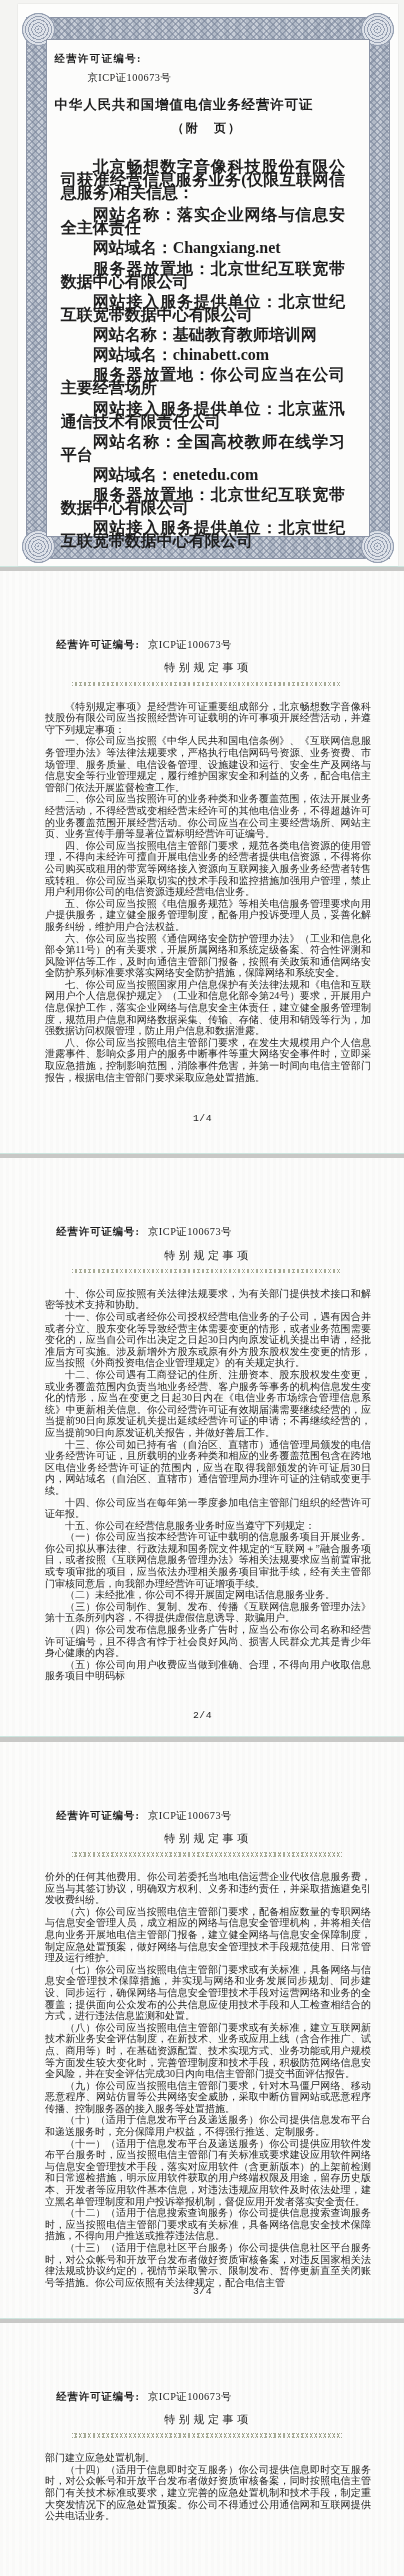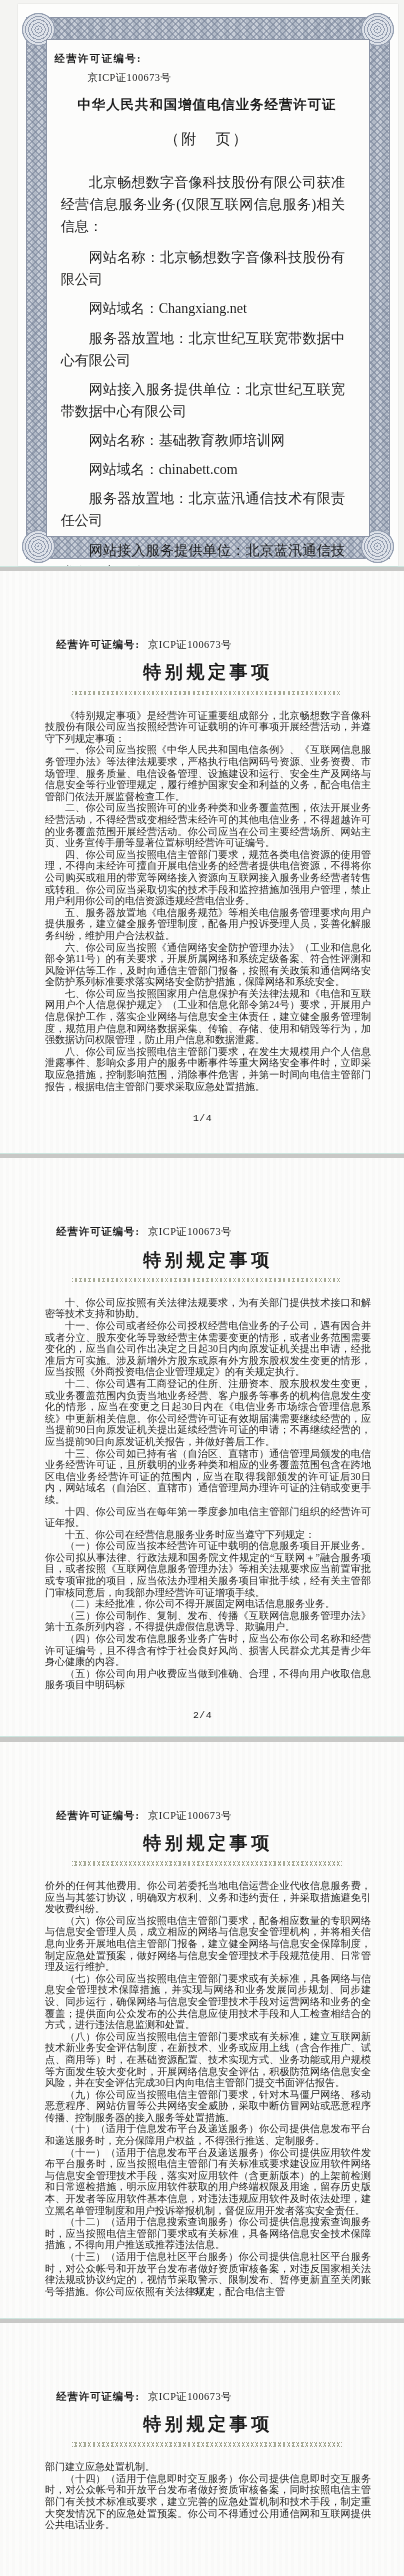--- a/index.html
+++ b/index.html
@@ -55,43 +55,43 @@
   .cert-corner.br { right:-4.1px; bottom:-4.1px; }
   .cert-inner {
     position:relative; width:100%; height:100%;
     background:#fcfcfb;
     border:1px solid #8b94a6;
     padding:12.4px 9.3px 0 7.2px;
   }
   .cert-label { font-size:10.3px; font-weight:bold; letter-spacing:1.5px; }
   .cert-no    { font-size:10.3px; letter-spacing:0.5px; margin:4.6px 0 0 33px; }
   .cert-title {
-    margin-top:11.3px; text-align:center;
+    margin-top:11.3px; text-align:left;
     font-size:13.4px; font-weight:bold; letter-spacing:1px;
   }
   .cert-subtitle {
-    margin-top:16px; text-align:center;
-    font-size:15px; font-weight:normal; letter-spacing:2.1px;
-  }
-  .cert-body { margin:23px 14.4px 0 6.2px; font-size:14px; line-height:22px; }
+    margin-top:6px; text-align:center;
+    font-size:12px; font-weight:bold; letter-spacing:2.1px;
+  }
+  .cert-body { margin:23px 14.4px 0 6.2px; font-size:16px; line-height:13px;font-weight:bold; }
   .cert-intro { margin:0 0 9.3px 0; text-indent:2em; text-align:justify; }
   .cert-entry { margin:0 0 7.2px 0; text-indent:2em; text-align:justify; }
 
   
   .pg { padding:67px 34px 0 45px; }
   #page2 { height:582px; }
   #page3 { height:578px; }
   #page4 { height:576px; }
   #page5 { height:551px; }
   .hdr { margin-left:11.3px; white-space:nowrap; }
   .hdr-label { font-size:10.3px; font-weight:bold; letter-spacing:1px; }
   .hdr-num   { font-size:10.3px; letter-spacing:0.5px; margin-left:6.2px; }
   .sp-title {
     margin-top:8.2px; text-align:center;
-    font-size:18px; font-weight:bold; letter-spacing:3.6px;
+    font-size:11px; font-weight:normal; letter-spacing:3.6px;
   }
   .squiggle {
     width:270px; height:4.6px; margin:6.2px auto 0 27px;
     background-image:
       repeating-linear-gradient(115deg, #a6aa96 0 1px, transparent 1px 4.1px),
       repeating-linear-gradient(65deg, #a6aa96 0 1px, transparent 1px 4.1px);
   }
   .bdy { margin-top:14.4px; font-size:10px; line-height:11.6px; text-align:justify; }
   .para { margin:0; text-indent:2em; }
   .para.cont { text-indent:0; }
@@ -114,27 +114,27 @@
       <div class="cert-corner tr"></div>
       <div class="cert-corner bl"></div>
       <div class="cert-corner br"></div>
       <div class="cert-inner">
         <div class="cert-label">经营许可证编号:</div>
         <div class="cert-no">京ICP证100673号</div>
         <div class="cert-title">中华人民共和国增值电信业务经营许可证</div>
         <div class="cert-subtitle">（附　页）</div>
         <div class="cert-body">
           <p class="cert-intro">北京畅想数字音像科技股份有限公司获准经营信息服务业务(仅限互联网信息服务)相关信息：</p>
-          <p class="cert-entry">网站名称：北京畅想数字音像科技股份有限公司</p>
+          <p class="cert-entry">网站名称：落实企业网络与信息安全主体责任</p>
           <p class="cert-entry">网站域名：Changxiang.net</p>
           <p class="cert-entry">服务器放置地：北京世纪互联宽带数据中心有限公司</p>
           <p class="cert-entry">网站接入服务提供单位：北京世纪互联宽带数据中心有限公司</p>
           <p class="cert-entry">网站名称：基础教育教师培训网</p>
           <p class="cert-entry">网站域名：chinabett.com</p>
-          <p class="cert-entry">服务器放置地：北京蓝汛通信技术有限责任公司</p>
+          <p class="cert-entry">服务器放置地：你公司应当在公司主要经营场所</p>
           <p class="cert-entry">网站接入服务提供单位：北京蓝汛通信技术有限责任公司</p>
           <p class="cert-entry">网站名称：全国高校教师在线学习平台</p>
           <p class="cert-entry">网站域名：enetedu.com</p>
           <p class="cert-entry">服务器放置地：北京世纪互联宽带数据中心有限公司</p>
           <p class="cert-entry">网站接入服务提供单位：北京世纪互联宽带数据中心有限公司</p>
         </div>
       </div>
     </div>
   </div>
 
@@ -145,21 +145,21 @@
       <span class="hdr-label">经营许可证编号:</span>
       <span class="hdr-num">京ICP证100673号</span>
     </div>
     <div class="sp-title">特别规定事项</div>
     <div class="squiggle"></div>
     <div class="bdy">
       <p class="para">《特别规定事项》是经营许可证重要组成部分，北京畅想数字音像科技股份有限公司应当按照经营许可证载明的许可事项开展经营活动，并遵守下列规定事项：</p>
       <p class="para">一、你公司应当按照《中华人民共和国电信条例》、《互联网信息服务管理办法》等法律法规要求，严格执行电信网码号资源、业务资费、市场管理、服务质量、电信设备管理、设施建设和运行、安全生产及网络与信息安全等行业管理规定，履行维护国家安全和利益的义务，配合电信主管部门依法开展监督检查工作。</p>
       <p class="para">二、你公司应当按照许可的业务种类和业务覆盖范围，依法开展业务经营活动，不得经营或变相经营未经许可的其他电信业务，不得超越许可的业务覆盖范围开展经营活动。你公司应当在公司主要经营场所、网站主页、业务宣传手册等显著位置标明经营许可证编号。</p>
       <p class="para">四、你公司应当按照电信主管部门要求，规范各类电信资源的使用管理，不得向未经许可擅自开展电信业务的经营者提供电信资源，不得将你公司购买或租用的带宽等网络接入资源向互联网接入服务业务经营者转售或转租。你公司应当采取切实的技术手段和监控措施加强用户管理，禁止用户利用你公司的电信资源违规经营电信业务。</p>
-      <p class="para">五、服务器放置地《电信服务规范》等相关电信服务管理要求向用户提供服务，建立健全服务管理制度，配备用户投诉受理人员，妥善化解服务纠纷，维护用户合法权益。</p>
+      <p class="para">五、你公司应当按照《电信服务规范》等相关电信服务管理要求向用户提供服务，建立健全服务管理制度，配备用户投诉受理人员，妥善化解服务纠纷，维护用户合法权益。</p>
       <p class="para">六、你公司应当按照《通信网络安全防护管理办法》（工业和信息化部令第11号）的有关要求，开展所属网络和系统定级备案、符合性评测和风险评估等工作，及时向通信主管部门报备，按照有关政策和通信网络安全防护系列标准要求落实网络安全防护措施，保障网络和系统安全。</p>
       <p class="para">七、你公司应当按照国家用户信息保护有关法律法规和《电信和互联网用户个人信息保护规定》（工业和信息化部令第24号）要求，开展用户信息保护工作，落实企业网络与信息安全主体责任，建立健全服务管理制度，规范用户信息和网络数据采集、传输、存储、使用和销毁等行为，加强数据访问权限管理，防止用户信息和数据泄露。</p>
       <p class="para">八、你公司应当按照电信主管部门要求，在发生大规模用户个人信息泄露事件、影响众多用户的服务中断事件等重大网络安全事件时，立即采取应急措施，控制影响范围，消除事件危害，并第一时间向电信主管部门报告，根据电信主管部门要求采取应急处置措施。</p>
     </div>
     <div class="pnum">1/4</div>
   </div>
 
   <div class="sep"></div>
 
   <div class="page pg" id="page3">
@@ -191,21 +191,21 @@
     <div class="hdr">
       <span class="hdr-label">经营许可证编号:</span>
       <span class="hdr-num">京ICP证100673号</span>
     </div>
     <div class="sp-title">特别规定事项</div>
     <div class="squiggle"></div>
     <div class="bdy">
       <p class="para cont">价外的任何其他费用。你公司若委托当地电信运营企业代收信息服务费，应当与其签订协议，明确双方权利、义务和违约责任，并采取措施避免引发收费纠纷。</p>
       <p class="para">（六）你公司应当按照电信主管部门要求，配备相应数量的专职网络与信息安全管理人员，成立相应的网络与信息安全管理机构，并将相关信息向业务开展地电信主管部门报备，建立健全网络与信息安全保障制度，制定应急处置预案，做好网络与信息安全管理技术手段规范使用、日常管理及运行维护。</p>
       <p class="para">（七）你公司应当按照电信主管部门要求或有关标准，具备网络与信息安全管理技术保障措施，并实现与网络和业务发展同步规划、同步建设、同步运行，确保网络与信息安全管理技术手段对运营网络和业务的全覆盖；提供面向公众发布的公共信息应使用技术手段和人工检查相结合的方式，进行违法信息监测和处置。</p>
-      <p class="para">（八）你公司应当按照电信主管部门要求或有关标准，建立互联网新技术新业务安全评估制度，在新技术、业务或应用上线（含合作推广、试点、商用等）时，在基础资源配置、技术实现方式、业务功能或用户规模等方面发生较大变化时，开展网络信息安全评估，积极防范网络信息安全风险，并在安全评估完成30日内向电信主管部门提交书面评估报告。</p>
+      <p class="para">（八）你公司应当按照电信主管部门要求或有关标准，建立互联网新技术新业务安全评估制度，在新技术、业务或应用上线（含合作推广、试点、商用等）时，在基础资源配置、技术实现方式、业务功能或用户规模等方面发生较大变化时，完善管理制度和技术手段，积极防范网络信息安全风险，并在安全评估完成30日内向电信主管部门提交书面评估报告。</p>
       <p class="para">（九）你公司应当按照电信主管部门要求，针对木马僵尸网络、移动恶意程序、网站仿冒等公共网络安全威胁，采取中断仿冒网站或恶意程序传播、控制服务器的接入服务等处置措施。</p>
       <p class="para">（十）（适用于信息发布平台及递送服务）你公司提供信息发布平台和递送服务时，充分保障用户权益，不得强行推送、定制服务。</p>
       <p class="para">（十一）（适用于信息发布平台及递送服务）你公司提供应用软件发布平台服务时，应当按照电信主管部门有关标准或要求建设应用软件网络与信息安全管理技术手段，落实对应用软件（含更新版本）的上架前检测和日常巡检措施，明示应用软件获取的用户终端权限及用途，留存历史版本、开发者等应用软件基本信息，对违法违规应用软件及时依法处理，建立黑名单管理制度和用户投诉举报机制，督促应用开发者落实安全责任。</p>
       <p class="para">（十二）（适用于信息搜索查询服务）你公司提供信息搜索查询服务时，应当按照电信主管部门要求或有关标准，具备网络信息安全技术保障措施，不得向用户推送或推荐违法信息。</p>
       <p class="para">（十三）（适用于信息社区平台服务）你公司提供信息社区平台服务时，对公众帐号和开放平台发布者做好资质审核备案，对违反国家相关法律法规或协议约定的，视情节采取警示、限制发布、暂停更新直至关闭账号等措施。你公司应依照有关法律规定，配合电信主管</p>
     </div>
     <div class="pnum">3/4</div>
   </div>
 
   <div class="sep"></div>

